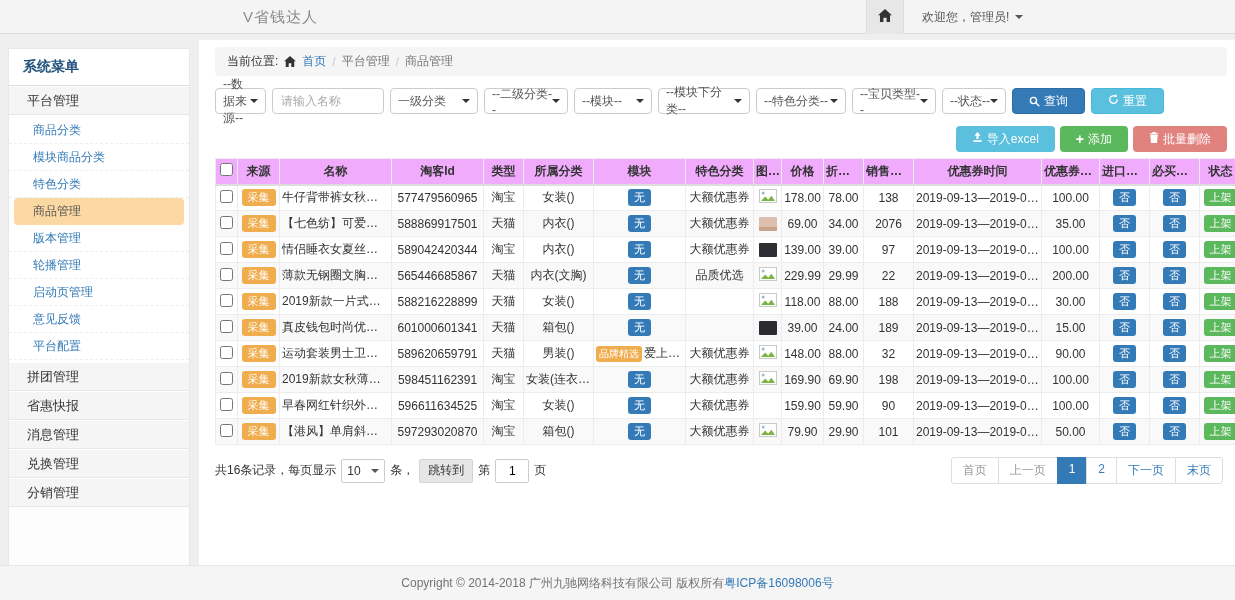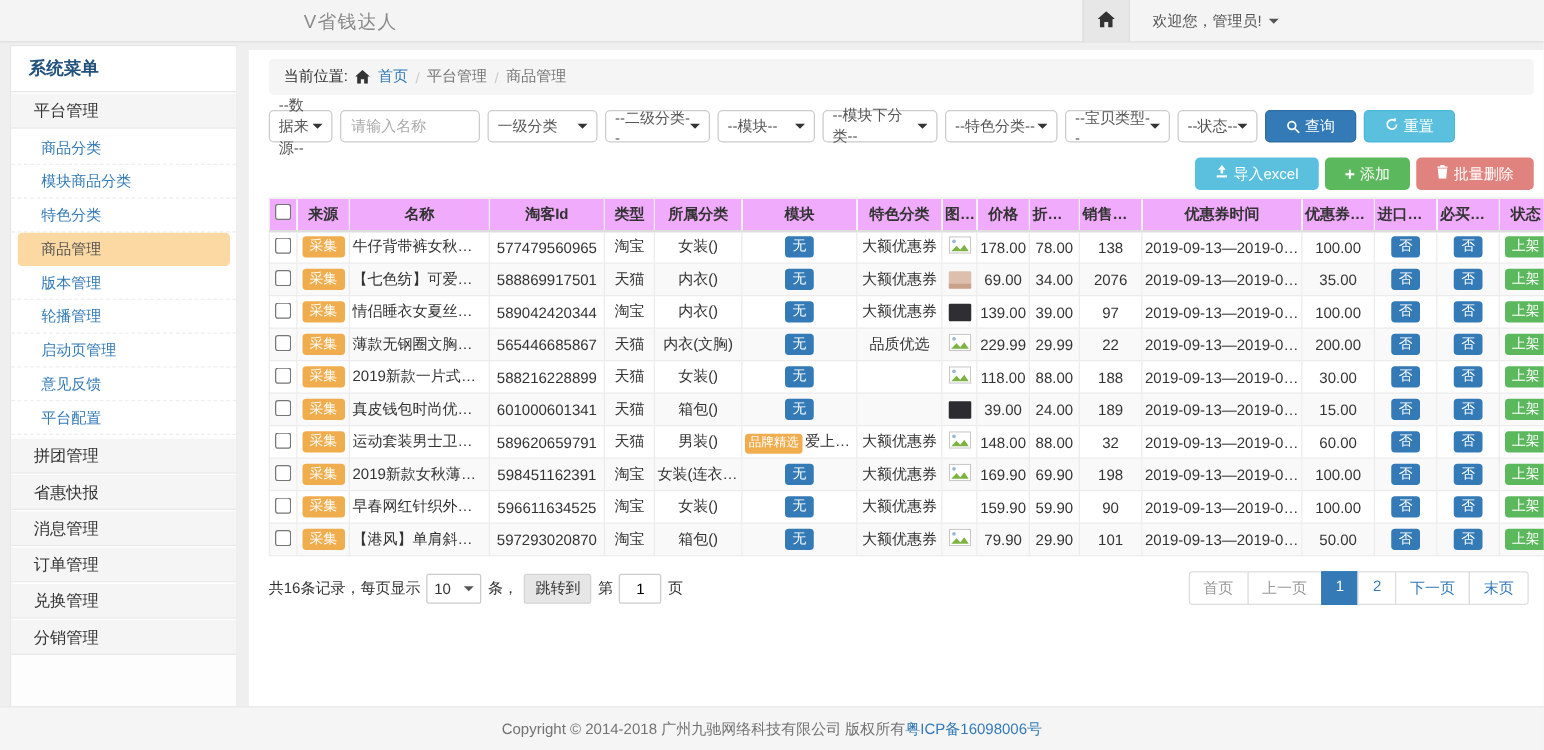--- a/index.html
+++ b/index.html
@@ -11,21 +11,21 @@
     font-size: 12px; color: #333;
   }
   
   .top-header { position:absolute; top:0; left:0; right:0; height:34px; background:#f4f4f4; border-bottom:1px solid #ddd; z-index:4; }
   .app-title { position:absolute; left:243px; top:8px; font-size:15px; color:#8a8a8a; letter-spacing:1px; }
   .header-right { position:absolute; left:866px; top:0; height:34px; display:flex; align-items:center; }
   .home-btn { width:38px; height:34px; background:#e7e7e7; border-left:1px solid #ddd; border-right:1px solid #ddd; display:flex; align-items:center; justify-content:center; cursor:pointer; }
   .welcome { margin-left:18px; color:#555; cursor:pointer; display:flex; align-items:center; gap:6px; }
   .caret-down { width:0; height:0; border-left:4px solid transparent; border-right:4px solid transparent; border-top:4px solid #555; display:inline-block; }
   
-  .sidebar { position:absolute; left:8px; top:36px; width:182px; bottom:0; background:#fdfdfd; border:1px solid #e7e7e7; z-index:1; overflow:hidden; }
+  .sidebar { position:absolute; left:8px; top:48px; width:182px; bottom:0; background:#fdfdfd; border:1px solid #e7e7e7; z-index:1; overflow:hidden; }
   .sb-title { color:#23527c; font-weight:bold; font-size:14px; padding:9px 14px; border-bottom:1px solid #ddd; background:#fff; }
   .sb-top { height:29px; line-height:28px; padding:0 18px; background:#f5f5f5; border-bottom:1px solid #e7e7e7; border-top:1px solid #fff; font-size:13px; color:#333; cursor:pointer; }
   .sb-sub { background:#fff; padding:2px 0; }
   .sb-subitem { height:27px; line-height:26px; padding:0 24px; color:#337ab7; font-size:12px; border-bottom:1px dashed #eee; cursor:pointer; }
   .sb-subitem.active { background:#fcd9a2; color:#555; border-radius:4px; margin:0 5px; padding:0 19px; border-bottom:1px dashed transparent; }
   
   .main { position:absolute; left:199px; top:40px; right:0; bottom:35px; background:#fff; padding:7px 8px 0 16px; z-index:2; }
   .breadcrumb { background:#f5f5f5; border-radius:4px; padding:6px 12px; color:#777; display:flex; align-items:center; gap:6px; }
   .breadcrumb .bc-prefix { color:#333; }
   .breadcrumb .bc-home { color:#337ab7; cursor:pointer; }
@@ -106,21 +106,20 @@
         <div class="sb-subitem active">商品管理</div>
         <div class="sb-subitem">版本管理</div>
         <div class="sb-subitem">轮播管理</div>
         <div class="sb-subitem">启动页管理</div>
         <div class="sb-subitem">意见反馈</div>
         <div class="sb-subitem">平台配置</div>
       </div>
       <div class="sb-top">拼团管理</div>
       <div class="sb-top">省惠快报</div>
       <div class="sb-top">消息管理</div>
-      <div class="sb-top">订单管理</div>
       <div class="sb-top">兑换管理</div>
       <div class="sb-top">分销管理</div>
     </div>
 </div>
 
 <div class="main">
 
   <div class="breadcrumb">
     <span class="bc-prefix">当前位置:</span>
     <span style="display:inline-flex;">
@@ -386,21 +385,21 @@
           <td>大额优惠券</td>
           <td><span><svg width="18" height="14" viewBox="0 0 18 14">
                 <rect x="0.5" y="0.5" width="17" height="13" fill="#fff" stroke="#c9c9c9"></rect>
                 <circle cx="4.2" cy="4" r="1.5" fill="#9db8d2"></circle>
                 <path d="M2 12l4.2-4.5 3 3.2 3.2-4 3.6 5.3z" fill="#7cb342"></path>
               </svg></span></td>
           <td>148.00</td>
           <td>88.00</td>
           <td>32</td>
           <td>2019-09-13—2019-09-15</td>
-          <td>60.00</td>
+          <td>90.00</td>
           <td><span class="badge b-blue">否</span></td>
           <td><span class="badge b-blue">否</span></td>
           <td><span class="badge b-green">上架</span></td>
         </tr>
         <tr>
           <td><input type="checkbox" style=""></td>
           <td><span class="badge b-orange">采集</span></td>
           <td>2019新款女秋薄款...</td>
           <td>598451162391</td>
           <td>淘宝</td>

